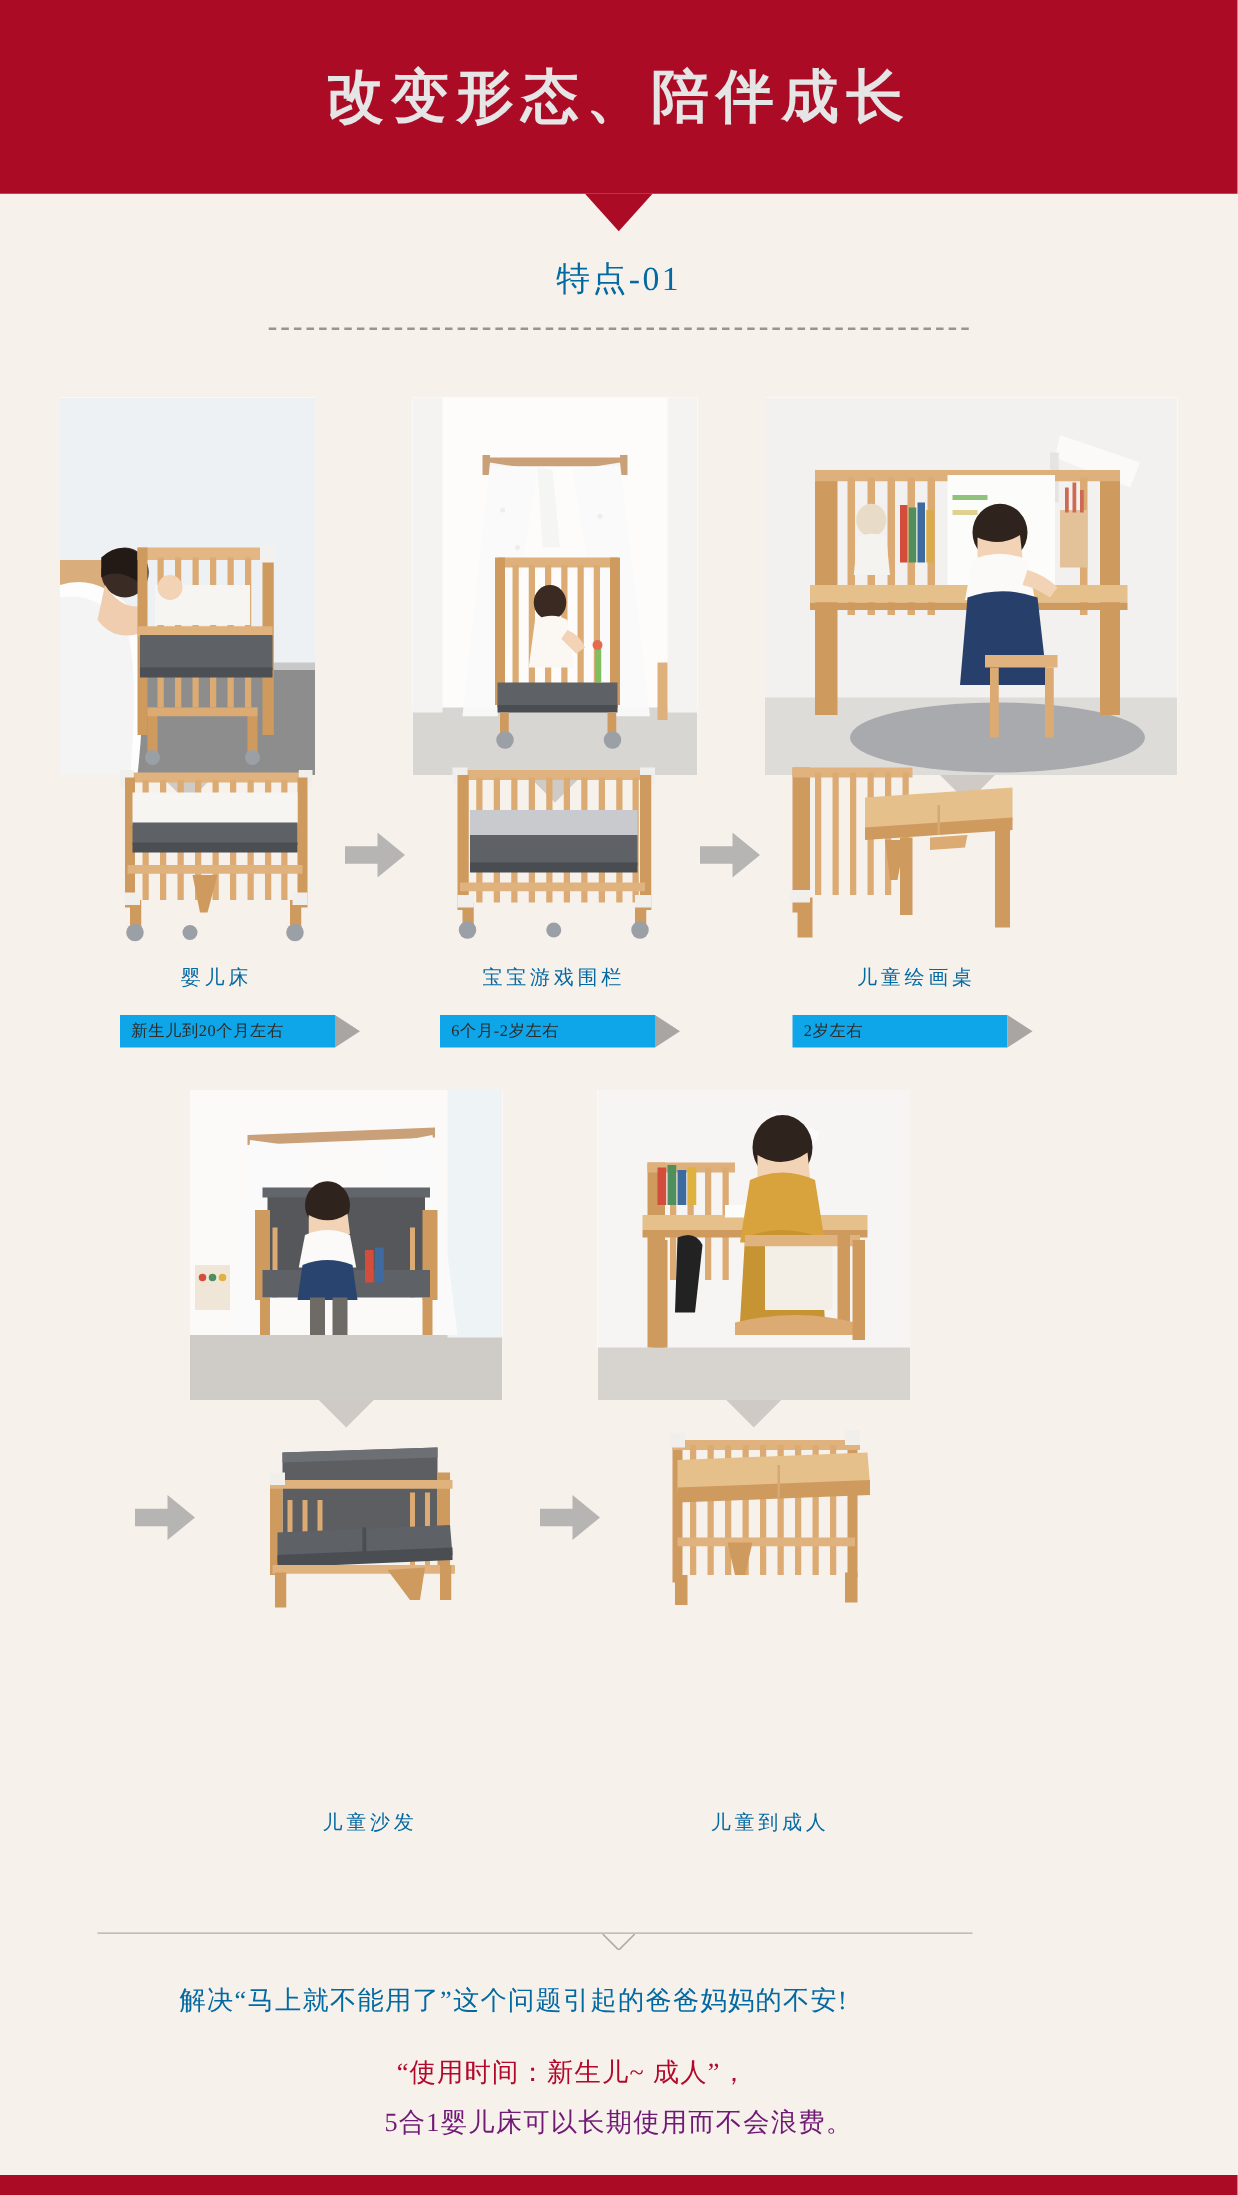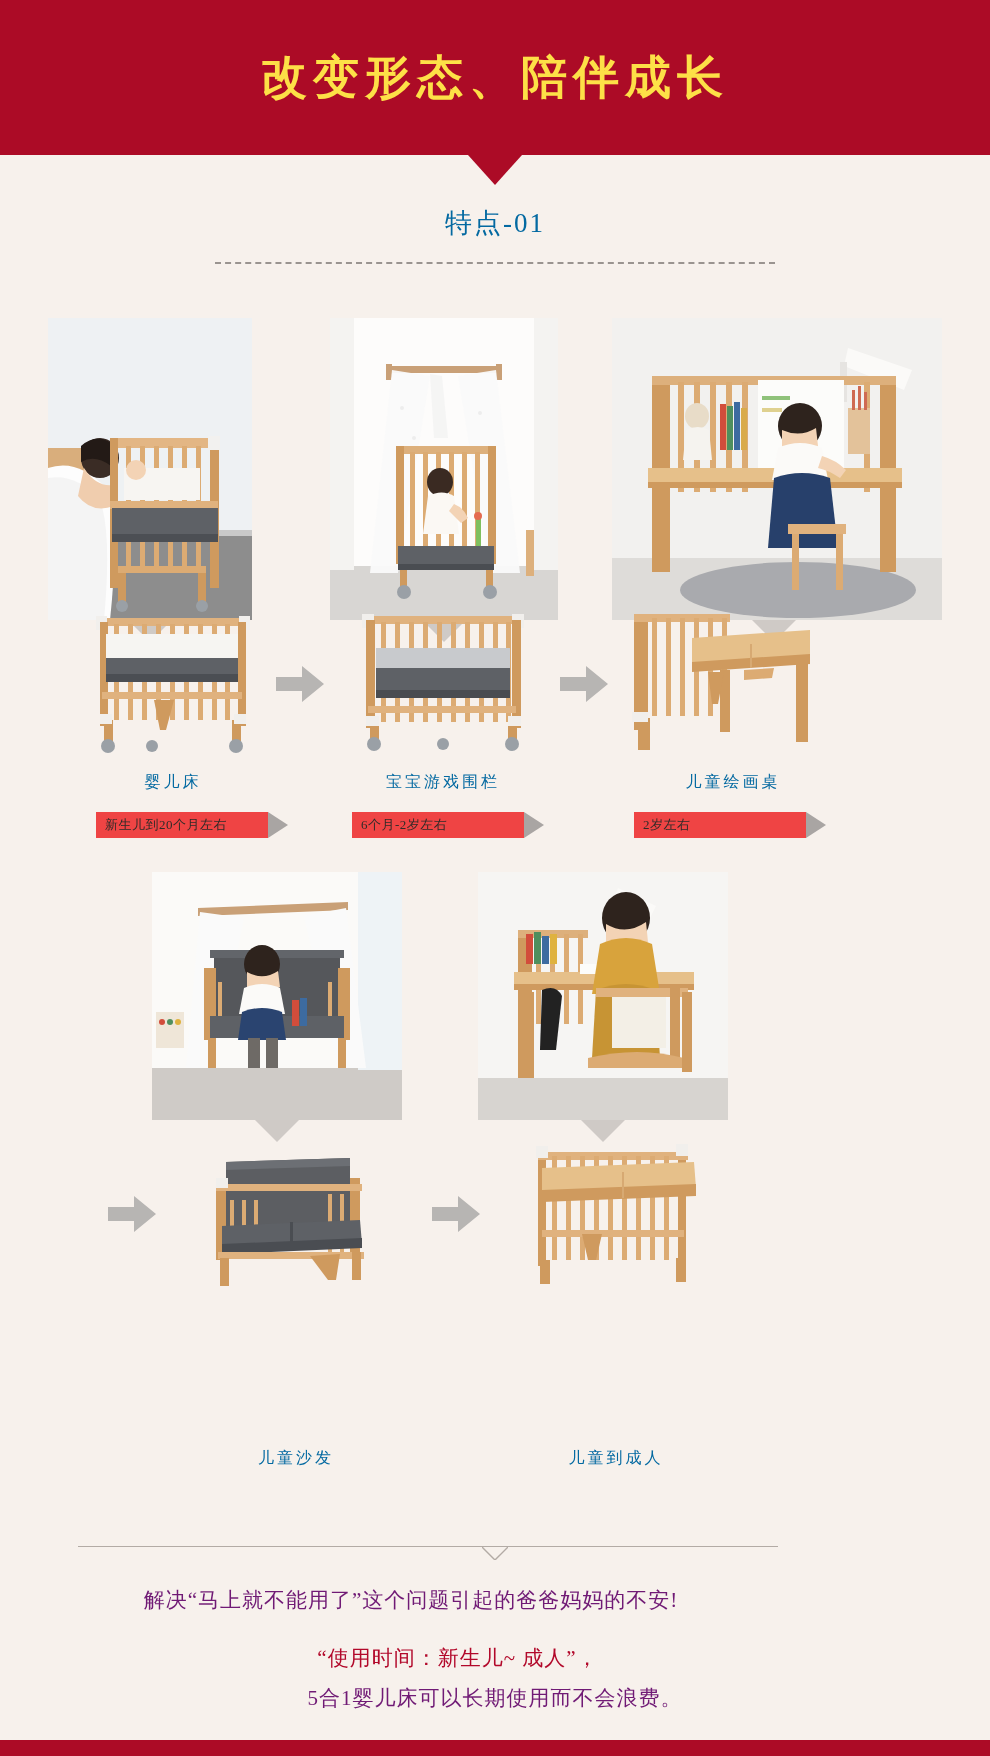--- a/index.html
+++ b/index.html
@@ -13,21 +13,21 @@
   .page { position: relative; width: 990px; height: 1756px; }
 
   
   .header {
     position: absolute; left: 0; top: 0;
     width: 990px; height: 155px;
     background: #ac0b26;
     display: flex; align-items: center; justify-content: center;
   }
   .header-title {
-    color: #fde047;
+    color: #e5e5e5;
     font-size: 46px;
     letter-spacing: 6px;
     font-weight: bold;
     font-family: "Liberation Serif", "DejaVu Serif", serif;
     white-space: nowrap;
   }
   .header-notch {
     position: absolute; left: 50%; top: 155px;
     transform: translateX(-50%);
     width: 0; height: 0;
@@ -74,21 +74,21 @@
   .item-name {
     position: absolute;
     font-size: 16px; color: #0369a1; letter-spacing: 3px;
     text-align: center; white-space: nowrap;
   }
 
   
   .age-banner {
     position: absolute;
     height: 26px;
-    background: #ef4444;
+    background: #0ea5e9;
     display: flex; align-items: center;
     padding-left: 9px;
     color: #2f2b28; font-size: 13px; letter-spacing: 0.5px;
     white-space: nowrap;
   }
   .age-banner::after {
     content: "";
     position: absolute; left: 100%; top: 0;
     width: 0; height: 0;
     border-top: 13px solid transparent;
@@ -102,21 +102,21 @@
     width: 700px; height: 0;
     border-top: 1px solid #b3aba5;
   }
   .bottom-chevron {
     position: absolute; left: 50%; top: 1547px;
     transform: translateX(-50%);
     width: 26px; height: 13px;
   }
   .bottom-line1 {
     position: absolute; left: 0; top: 1586px; width: 822px;
-    text-align: center; font-size: 21px; color: #701a75; letter-spacing: 1px;
+    text-align: center; font-size: 21px; color: #0369a1; letter-spacing: 1px;
   }
   .bottom-line2 {
     position: absolute; left: 0; top: 1644px; width: 916px;
     text-align: center; font-size: 21px; color: #b2082a; letter-spacing: 1px;
   }
   .bottom-line3 {
     position: absolute; left: 0; top: 1684px; width: 990px;
     text-align: center; font-size: 21px; color: #701a75; letter-spacing: 1px;
   }
   .footer-bar {

